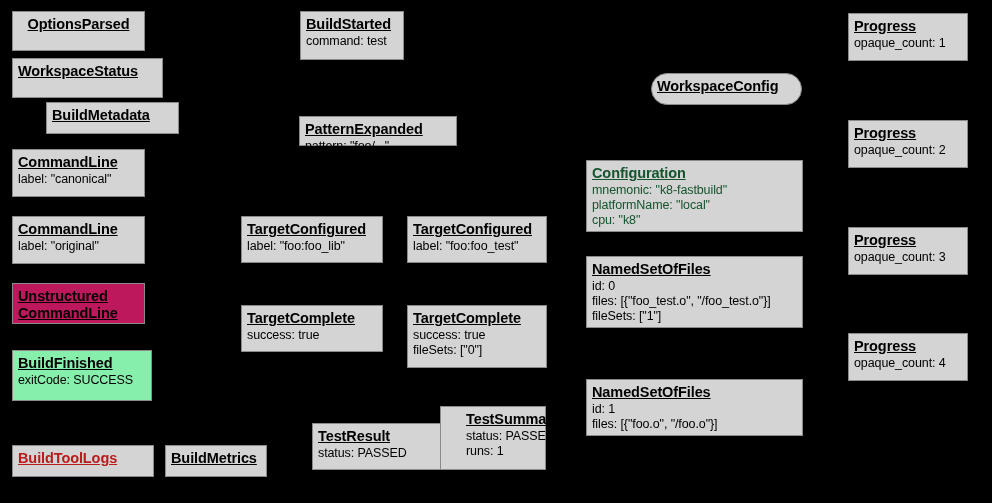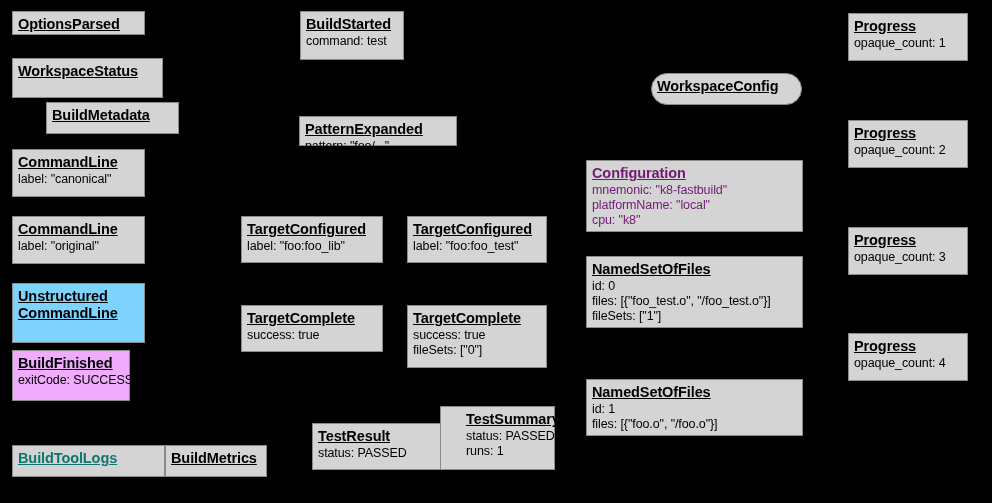--- a/index.html
+++ b/index.html
@@ -44,51 +44,51 @@
     font-size: 12.5px;
     line-height: 15px;
     white-space: nowrap;
     letter-spacing: -0.1px;
   }
 </style>
 </head>
 <body>
 
 <div id="canvas" style="width: 992px; height: 503px; background: rgb(0, 0, 0);">
-    <div class="node" style="left: 12px; top: 11px; width: 133px; height: 24px; background: rgb(212, 212, 212); border-color: rgb(138, 138, 138); color: rgb(0, 0, 0);">
+    <div class="node" style="left: 12px; top: 11px; width: 133px; height: 40px; background: rgb(212, 212, 212); border-color: rgb(138, 138, 138); color: rgb(0, 0, 0); text-align: center;">
       <div class="node-title">OptionsParsed</div>
     </div>
     <div class="node" style="left: 12px; top: 58px; width: 151px; height: 40px; background: rgb(212, 212, 212); border-color: rgb(138, 138, 138); color: rgb(0, 0, 0);">
       <div class="node-title">WorkspaceStatus</div>
     </div>
     <div class="node" style="left: 12px; top: 102px; width: 133px; height: 32px; background: rgb(212, 212, 212); border-color: rgb(138, 138, 138); color: rgb(0, 0, 0); margin-left: 34px;">
       <div class="node-title">BuildMetadata</div>
     </div>
     <div class="node" style="left: 12px; top: 149px; width: 133px; height: 48px; background: rgb(212, 212, 212); border-color: rgb(138, 138, 138); color: rgb(0, 0, 0);">
       <div class="node-title">CommandLine</div>
       <div class="node-fields">
         <div class="node-field">label: "canonical"</div>
       </div>
     </div>
     <div class="node" style="left: 12px; top: 216px; width: 133px; height: 48px; background: rgb(212, 212, 212); border-color: rgb(138, 138, 138); color: rgb(0, 0, 0);">
       <div class="node-title">CommandLine</div>
       <div class="node-fields">
         <div class="node-field">label: "original"</div>
       </div>
     </div>
-    <div class="node" style="left: 12px; top: 283px; width: 133px; height: 60px; background: #7dd3fc; border-color: rgb(138, 138, 138); color: rgb(0, 0, 0);">
+    <div class="node" style="left: 12px; top: 283px; width: 133px; height: 41px; background: #be185d; border-color: rgb(138, 138, 138); color: rgb(0, 0, 0);">
       <div class="node-title wrap">Unstructured CommandLine</div>
     </div>
-    <div class="node" style="left: 12px; top: 350px; width: 118px; height: 51px; background: #f0abfc; border-color: rgb(138, 138, 138); color: rgb(0, 0, 0);">
+    <div class="node" style="left: 12px; top: 350px; width: 140px; height: 51px; background: #86efac; border-color: rgb(138, 138, 138); color: rgb(0, 0, 0);">
       <div class="node-title">BuildFinished</div>
       <div class="node-fields">
         <div class="node-field">exitCode: SUCCESS</div>
       </div>
     </div>
-    <div class="node" style="left: 12px; top: 445px; width: 153px; height: 32px; background: rgb(212, 212, 212); border-color: rgb(138, 138, 138); color: #0f766e;">
+    <div class="node" style="left: 12px; top: 445px; width: 142px; height: 32px; background: rgb(212, 212, 212); border-color: rgb(138, 138, 138); color: #b91c1c;">
       <div class="node-title">BuildToolLogs</div>
     </div>
     <div class="node" style="left: 165px; top: 445px; width: 102px; height: 32px; background: rgb(212, 212, 212); border-color: rgb(138, 138, 138); color: rgb(0, 0, 0);">
       <div class="node-title">BuildMetrics</div>
     </div>
     <div class="node" style="left: 300px; top: 11px; width: 104px; height: 49px; background: rgb(212, 212, 212); border-color: rgb(138, 138, 138); color: rgb(0, 0, 0);">
       <div class="node-title">BuildStarted</div>
       <div class="node-fields">
         <div class="node-field">command: test</div>
       </div>
@@ -123,31 +123,31 @@
         <div class="node-field">success: true</div>
         <div class="node-field">fileSets: ["0"]</div>
       </div>
     </div>
     <div class="node" style="left: 312px; top: 423px; width: 141px; height: 47px; background: rgb(212, 212, 212); border-color: rgb(138, 138, 138); color: rgb(0, 0, 0);">
       <div class="node-title">TestResult</div>
       <div class="node-fields">
         <div class="node-field">status: PASSED</div>
       </div>
     </div>
-    <div class="node" style="left: 440px; top: 406px; width: 115px; height: 64px; background: rgb(212, 212, 212); border-color: rgb(138, 138, 138); color: rgb(0, 0, 0); padding-left: 25px;">
+    <div class="node" style="left: 440px; top: 406px; width: 106px; height: 64px; background: rgb(212, 212, 212); border-color: rgb(138, 138, 138); color: rgb(0, 0, 0); padding-left: 25px;">
       <div class="node-title">TestSummary</div>
       <div class="node-fields">
         <div class="node-field">status: PASSED</div>
         <div class="node-field">runs: 1</div>
       </div>
     </div>
     <div class="node" style="left: 651px; top: 73px; width: 151px; height: 32px; background: rgb(212, 212, 212); border-color: rgb(138, 138, 138); color: rgb(0, 0, 0); border-radius: 16px;">
       <div class="node-title">WorkspaceConfig</div>
     </div>
-    <div class="node" style="left: 586px; top: 160px; width: 217px; height: 72px; background: rgb(212, 212, 212); border-color: rgb(138, 138, 138); color: #701a75;">
+    <div class="node" style="left: 586px; top: 160px; width: 217px; height: 72px; background: rgb(212, 212, 212); border-color: rgb(138, 138, 138); color: #14532d;">
       <div class="node-title">Configuration</div>
       <div class="node-fields">
         <div class="node-field">mnemonic: "k8-fastbuild"</div>
         <div class="node-field">platformName: "local"</div>
         <div class="node-field">cpu: "k8"</div>
       </div>
     </div>
     <div class="node" style="left: 586px; top: 256px; width: 217px; height: 72px; background: rgb(212, 212, 212); border-color: rgb(138, 138, 138); color: rgb(0, 0, 0);">
       <div class="node-title">NamedSetOfFiles</div>
       <div class="node-fields">

